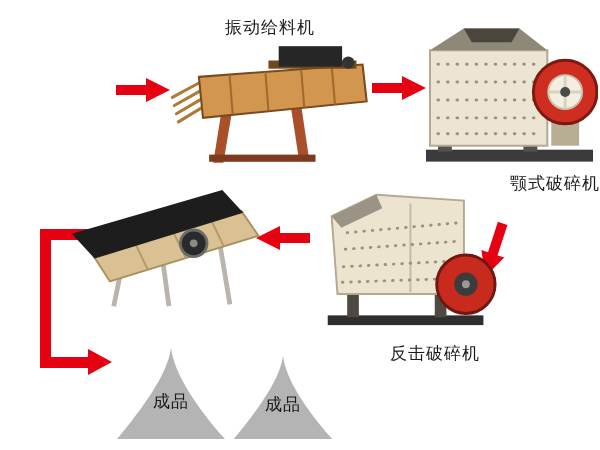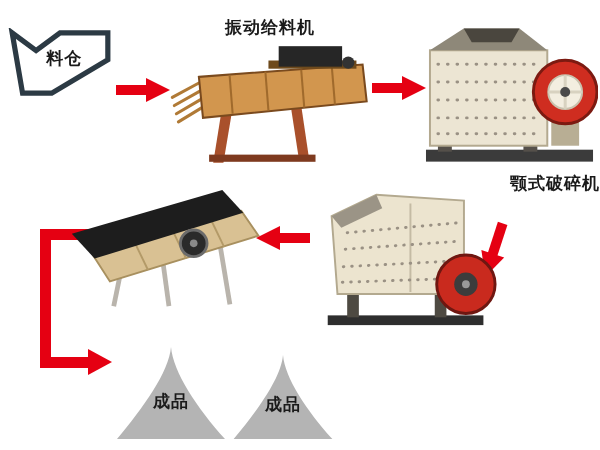--- a/index.html
+++ b/index.html
@@ -9,21 +9,21 @@
     --label:#1a1a1a;
   }
   html,body{margin:0;padding:0;background:#fff;}
   .stage{
     position:relative;width:600px;height:450px;background:#fff;overflow:hidden;
     font-family:"DejaVu Sans","Liberation Sans",sans-serif;
   }
   .abs{position:absolute;}
   .label{
     position:absolute;color:var(--label,#1a1a1a);
-    font-size:17px;font-weight:700;text-align:center;letter-spacing:1px;white-space:nowrap;
+    font-size:17px;font-weight:400;text-align:center;letter-spacing:1px;white-space:nowrap;
   }
   
   .arrow{position:absolute;}
   .arrow-right{width:54px;height:24px;}
   .arrow-right::before{content:"";position:absolute;left:0;top:7px;width:32px;height:10px;background:var(--arrow,#e50012);}
   .arrow-right::after{content:"";position:absolute;left:30px;top:0;width:0;height:0;
     border-top:12px solid transparent;border-bottom:12px solid transparent;border-left:24px solid var(--arrow,#e50012);}
   .arrow-left{width:54px;height:24px;}
   .arrow-left::before{content:"";position:absolute;right:0;top:7px;width:32px;height:10px;background:var(--arrow,#e50012);}
   .arrow-left::after{content:"";position:absolute;right:30px;top:0;width:0;height:0;
@@ -36,26 +36,20 @@
   .seg{position:absolute;background:var(--arrow,#e50012);}
   .head-right{position:absolute;width:0;height:0;
     border-top:13px solid transparent;border-bottom:13px solid transparent;border-left:24px solid var(--arrow,#e50012);}
   svg{display:block;}
 </style>
 </head>
 <body>
 
 <div class="stage">
 
-  <div class="abs" style="left:8px;top:28px;width:104px;height:72px;">
-    <svg viewBox="0 0 100 68" width="104" height="72">
-      <path d="M4 4 L27 21 L50 4 L96 4 L96 30 L42 62 L14 62 Z" fill="#ffffff" stroke="var(--hopper_outline,#2c3a44)" stroke-width="5" stroke-linejoin="miter"></path>
-    </svg>
-    <div class="label" style="left:54%;top:42%;transform:translate(-50%,-50%);">料仓</div>
-  </div>
 
   <div class="arrow arrow-right" style="left:116px;top:78px;"></div>
 
   <div class="label" style="left:175px;top:16px;width:190px;">振动给料机</div>
 
   <div class="abs" style="left:168px;top:38px;width:205px;height:133px;">
     <svg viewBox="0 0 200 130" width="205" height="133">
 
       <polygon points="52,72 44,122 54,122 62,74" fill="#a9502b"></polygon>
       <polygon points="120,68 128,120 138,120 130,66" fill="#a9502b"></polygon>
@@ -165,20 +159,21 @@
         <line x1="26" y1="90" x2="142" y2="84"></line>
         <line x1="25" y1="106" x2="142" y2="102"></line>
       </g>
 
       <circle cx="152" cy="108" r="30" fill="#c92a1e" stroke="#6f1711" stroke-width="3"></circle>
       <circle cx="152" cy="108" r="12" fill="#3c3c3c"></circle>
       <circle cx="152" cy="108" r="4" fill="#999999"></circle>
     </svg>
   </div>
 
+  <div class="label" style="left:365px;top:342px;width:140px;">反击破碎机</div>
 
   <div class="abs" style="left:113px;top:344px;width:116px;height:98px;">
     <svg viewBox="0 0 116 98" width="116" height="98">
       <path d="M58 3 C60 28 84 64 112 95 L4 95 C30 64 56 28 58 3 Z" fill="var(--pile,#b4b4b4)"></path>
     </svg>
     <div class="label" style="left:50%;top:58%;transform:translate(-50%,-50%);">成品</div>
   </div>
 
   <div class="abs" style="left:230px;top:352px;width:106px;height:90px;">
     <svg viewBox="0 0 116 98" width="106" height="90">

